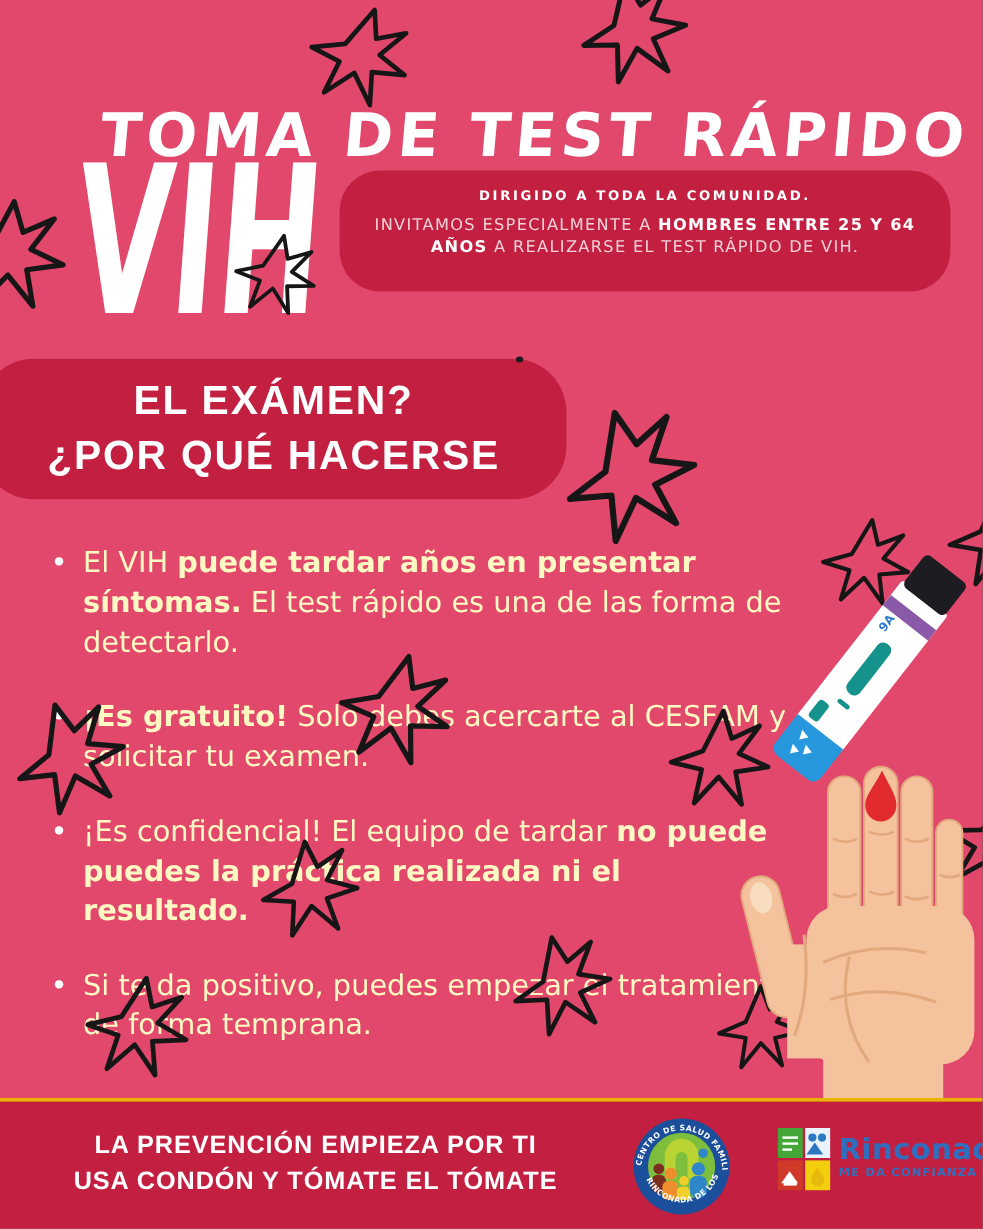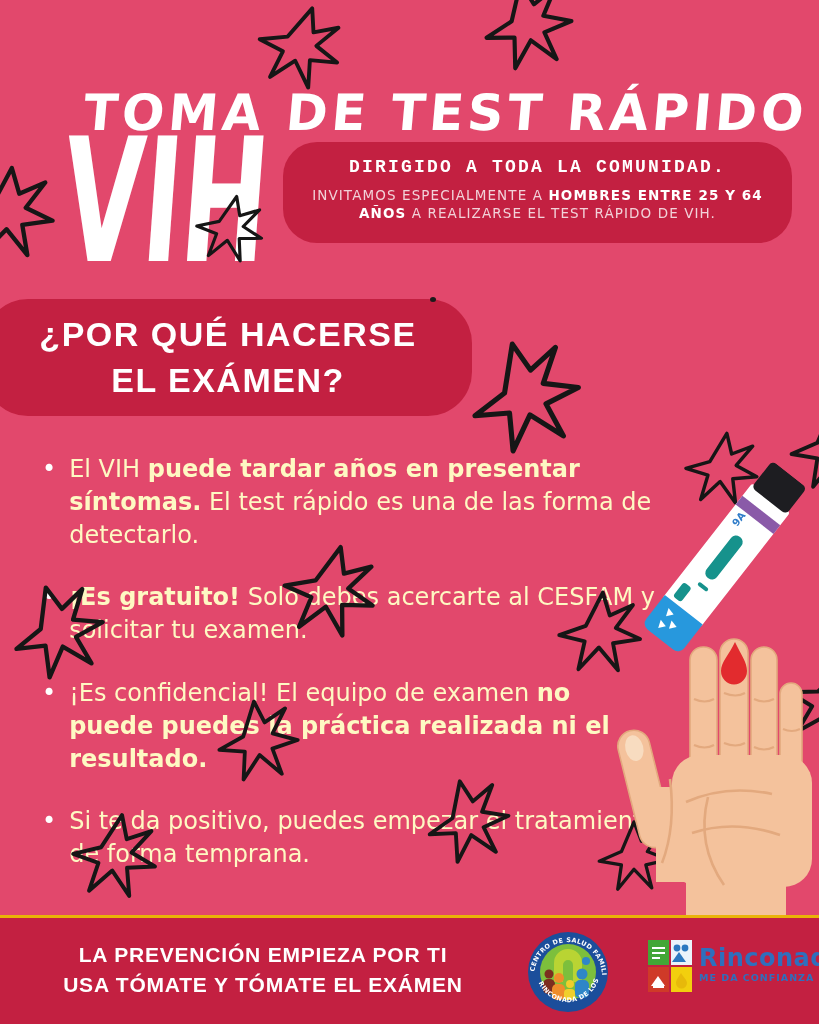--- a/index.html
+++ b/index.html
@@ -24,21 +24,21 @@
     position:absolute; left:70px; top:116px; z-index:1;
     color:#fff; font-weight:bold; font-size:172px; line-height:1;
     transform:scaleX(0.60) skewX(-7deg); transform-origin:0 0;
   }
   
   .banner {
     position:absolute; left:283px; top:142px; width:509px; height:101px; z-index:1;
     background:#c32041; border-radius:34px; color:#fff; text-align:center;
     box-sizing:border-box; padding-top:15px;
   }
-  .banner .l1 { font-weight:bold; font-size:18px; letter-spacing:2.2px;font-family:Liberation Mono, monospace; }
+  .banner .l1 { font-weight:bold; font-size:11px; letter-spacing:2.2px; }
   .banner .l2 {
     margin:10px auto 4px; width:478px; font-size:13.5px; line-height:1.32;
     letter-spacing:1.1px; color:#f2d2d9; font-weight:500;
   }
   .banner .l2 strong { color:#ffffff; font-weight:bold; }
 
   
   .section-heading {
     position:absolute; left:-16px; top:299px; width:488px; height:117px; z-index:1;
     background:#c32041; border-radius:44px;
@@ -93,36 +93,36 @@
 
   <div class="title">TOMA DE TEST RÁPIDO</div>
   <div class="vih">VIH</div>
 
   <div class="banner">
     <div class="l1">DIRIGIDO A TODA LA COMUNIDAD.</div>
     <div class="l2"><span>INVITAMOS ESPECIALMENTE A </span><strong>HOMBRES ENTRE 25 Y 64 AÑOS</strong><span> A REALIZARSE EL TEST RÁPIDO DE VIH.</span></div>
   </div>
 
   <div class="section-heading">
+    <div>EL EXÁMEN?</div>
     <div>¿POR QUÉ HACERSE</div>
-    <div>EL EXÁMEN?</div>
   </div>
 
   <ul class="bullets">
     <li>
       <span class="dot">•</span>
       <p><span>El VIH </span><strong>puede tardar años en presentar síntomas.</strong><span> El test rápido es una de las forma de detectarlo.</span></p>
     </li>
     <li>
       <span class="dot">•</span>
       <p><span></span><strong>¡Es gratuito!</strong><span> Solo debes acercarte al CESFAM y solicitar tu examen.</span></p>
     </li>
     <li>
       <span class="dot">•</span>
-      <p><span>¡Es confidencial! El equipo de examen </span><strong>no puede puedes la práctica realizada ni el resultado.</strong><span></span></p>
+      <p><span>¡Es confidencial! El equipo de tardar </span><strong>no puede puedes la práctica realizada ni el resultado.</strong><span></span></p>
     </li>
     <li>
       <span class="dot">•</span>
       <p><span>Si te da positivo, puedes  empezar el tratamiento de forma temprana.</span><strong></strong><span></span></p>
     </li>
   </ul>
 
   <div class="star" style="left:257px;top:3px;width:86px;height:86px;transform:rotate(18deg)">
       <svg viewBox="0 0 100 100">
         <use href="#starPath"></use>
@@ -253,21 +253,21 @@
         <path d="M56,142 q6,48 -8,84"></path>
       </g>
 
       <path d="M121,5 C115,18 107,25 107,34 a13,13.5 0 0 0 26,0 C133,25 127,18 121,5 Z" fill="#e22b2e"></path>
     </svg>
   </div>
 
   <div class="footer">
     <div class="slogan">
       <div>LA PREVENCIÓN EMPIEZA POR TI</div>
-      <div>USA TÓMATE Y TÓMATE EL EXÁMEN</div>
+      <div>USA CONDÓN Y TÓMATE EL TÓMATE</div>
     </div>
 
     <svg class="cesfam" viewBox="0 0 84 84">
       <circle cx="42" cy="42" r="40" fill="#1b4e9b"></circle>
       <circle cx="42" cy="42" r="28" fill="#7dbf3c"></circle>
       <path d="M28,52 V33 a14,14 0 0 1 28,0 V52 h-9 V35 a5,5 0 0 0 -10,0 V52 Z" fill="#b9d433"></path>
       <g>
         <circle cx="23" cy="44" r="4.5" fill="#7c2d1f"></circle>
           <rect x="17" y="49" width="12" height="15" rx="5" fill="#7c2d1f"></rect>
         <circle cx="33" cy="48" r="5" fill="#ee8d2b"></circle>

